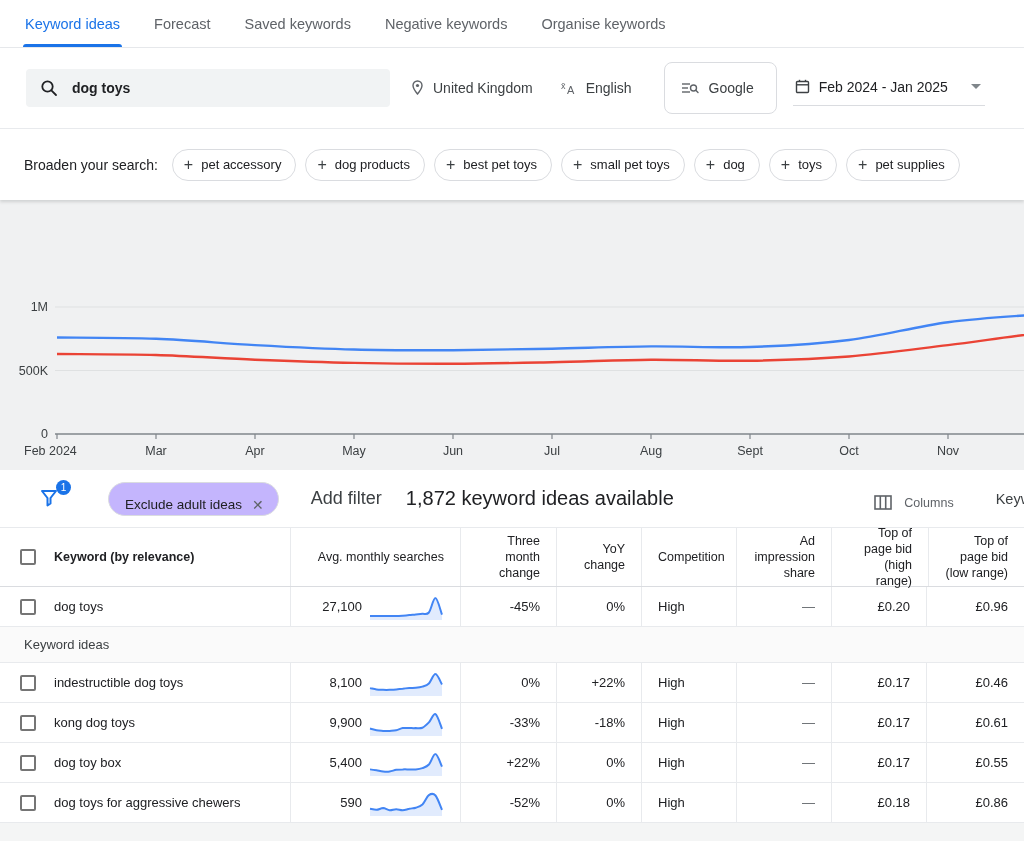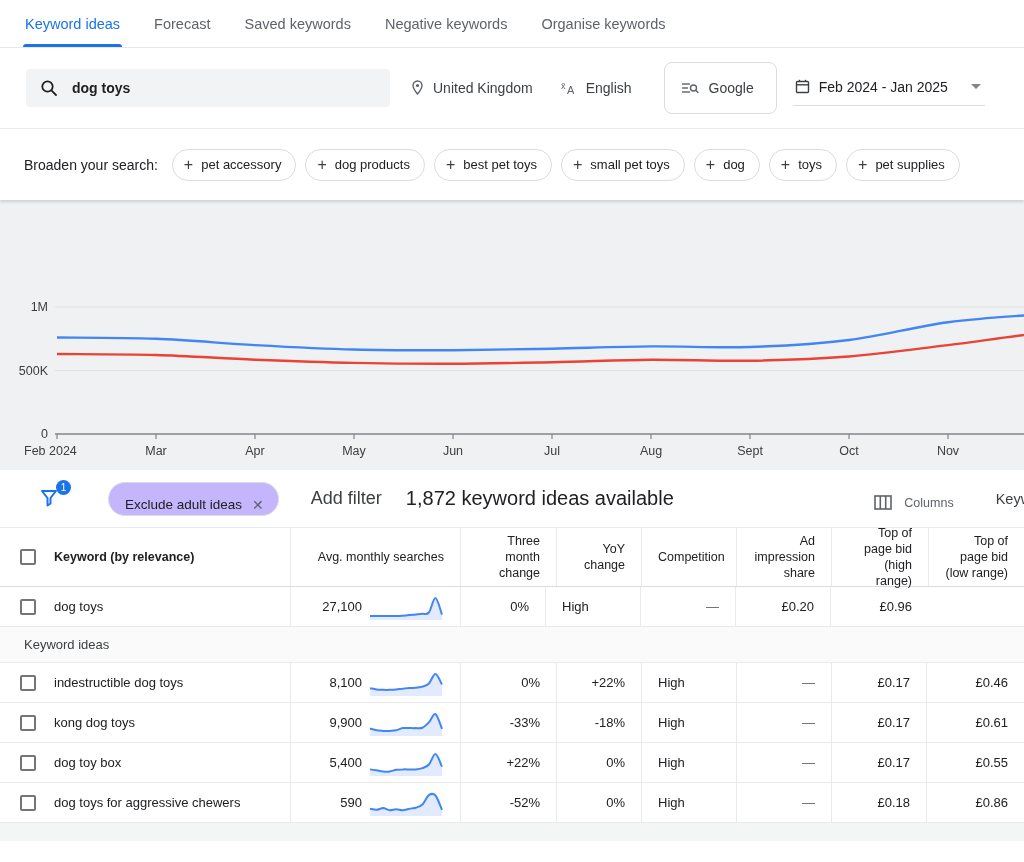--- a/index.html
+++ b/index.html
@@ -265,20 +265,23 @@
           <span class="checkbox"></span>
           <span>dog toys</span>
         </div>
         <div class="tcell avg-cell" style="width: 170px;">
           <span class="avg-val">27,100</span>
           <svg width="76" height="28">
             <path d="M2 22.9 C3.1 22.9 6.4 22.9 8.5 22.9 C10.7 22.9 12.9 22.9 15.1 22.9 C17.3 22.9 19.5 22.9 21.6 22.9 C23.8 22.9 26.0 22.9 28.2 22.9 C30.4 22.9 32.5 22.8 34.7 22.7 C36.9 22.5 39.1 22.3 41.3 22.1 C43.5 21.9 45.6 21.6 47.8 21.4 C50.0 21.2 52.2 21.1 54.4 20.8 C56.5 20.5 58.7 22.2 60.9 19.5 C63.1 16.9 65.3 4.7 67.5 5.1 C69.6 5.4 72.9 18.9 74.0 21.6 L74 27 L2 27 Z" fill="rgba(66,133,244,0.16)"></path>
             <path d="M2 22.9 C3.1 22.9 6.4 22.9 8.5 22.9 C10.7 22.9 12.9 22.9 15.1 22.9 C17.3 22.9 19.5 22.9 21.6 22.9 C23.8 22.9 26.0 22.9 28.2 22.9 C30.4 22.9 32.5 22.8 34.7 22.7 C36.9 22.5 39.1 22.3 41.3 22.1 C43.5 21.9 45.6 21.6 47.8 21.4 C50.0 21.2 52.2 21.1 54.4 20.8 C56.5 20.5 58.7 22.2 60.9 19.5 C63.1 16.9 65.3 4.7 67.5 5.1 C69.6 5.4 72.9 18.9 74.0 21.6" fill="none" stroke="#4285f4" stroke-width="2"></path>
           </svg>
         </div>
+        <div class="tcell right" style="width: 96px;">
+          <span>-45%</span>
+        </div>
         <div class="tcell right" style="width: 85px;">
           <span>0%</span>
         </div>
         <div class="tcell" style="width: 95px;">
           <span>High</span>
         </div>
         <div class="tcell right" style="width: 95px;">
           <span class="dash">—</span>
         </div>
         <div class="tcell right" style="width: 95px;">

